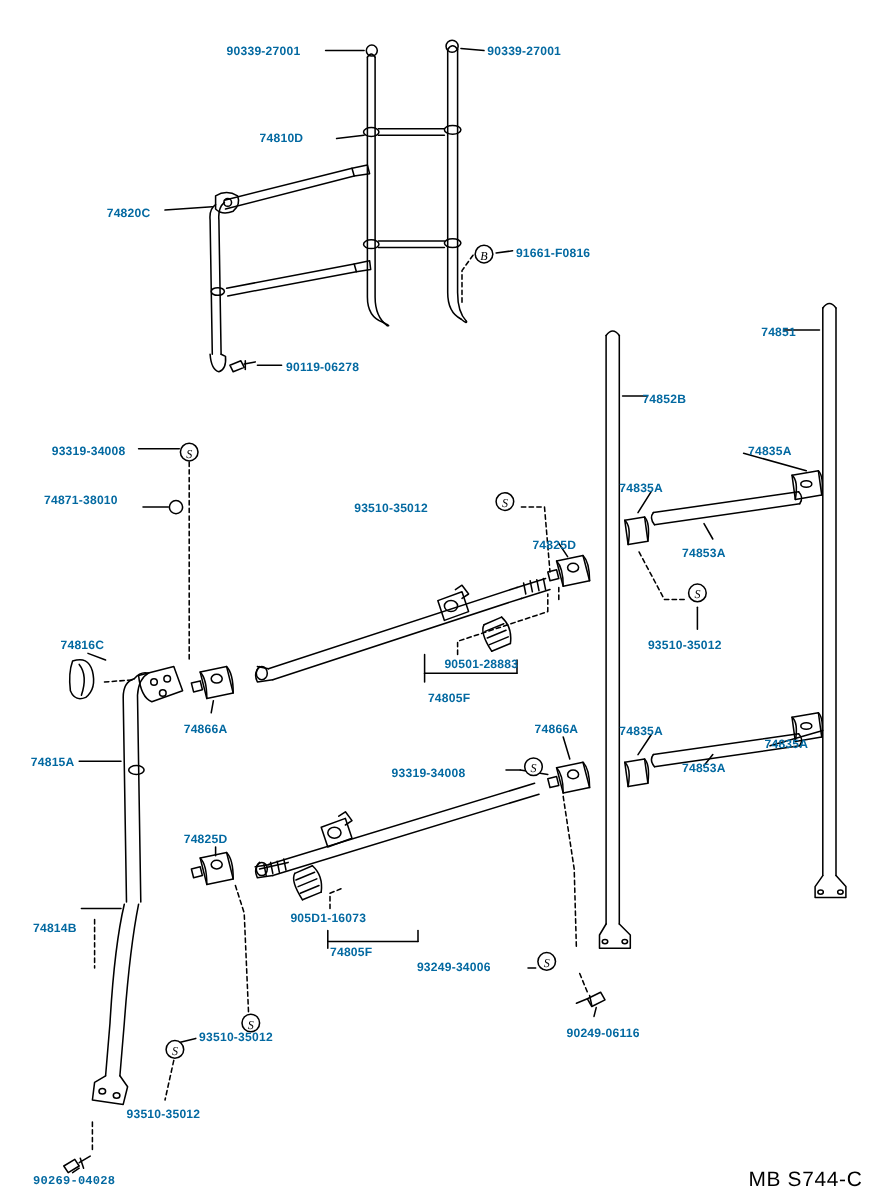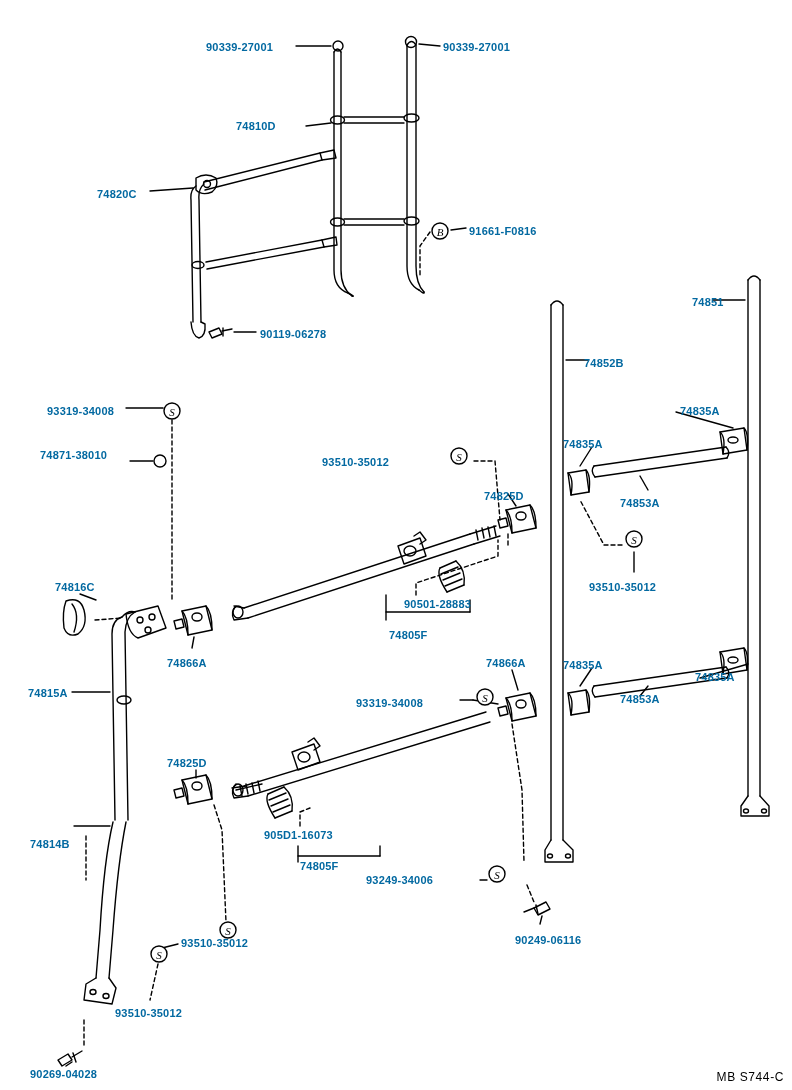--- a/index.html
+++ b/index.html
@@ -1,20 +1,20 @@
 <!DOCTYPE html>
 <html><head>
 <meta charset="utf-8">
 <style>
   html,body{margin:0;padding:0;background:#ffffff;}
   body{width:792px;height:1090px;position:relative;font-family:"Liberation Sans",sans-serif;overflow:hidden;}
   #diagram{position:absolute;left:0;top:0;width:792px;height:1090px;}
   .lbl{position:absolute;font-family:"Liberation Sans",sans-serif;font-size:11px;color:#0369a1;white-space:nowrap;letter-spacing:0.2px;}
   .lbl.bold{font-weight:bold;}
-  .corner{position:absolute;right:8px;bottom:6px;font-size:12px;letter-spacing:0.6px;}
+  .corner{position:absolute;right:8px;bottom:6px;font-size:19px;letter-spacing:0.6px;}
 </style>
 </head>
 <body>
 
 <svg id="diagram" viewBox="0 0 792 1090" xmlns="http://www.w3.org/2000/svg">
   <g fill="none" stroke="#000" stroke-width="1.4" stroke-linecap="round" stroke-linejoin="round">
 
     <g>
       <path d="M334 52 L334 270 Q334 288 348 293"></path>
       <path d="M341 52 L341 270 Q341 288 352 296"></path>
@@ -355,20 +355,20 @@
     <div class="lbl bold" style="left: 167px; top: 657px;">74866A</div>
     <div class="lbl bold" style="left: 28px; top: 687px;">74815A</div>
     <div class="lbl bold" style="left: 563px; top: 659px;">74835A</div>
     <div class="lbl bold" style="left: 486px; top: 657px;">74866A</div>
     <div class="lbl bold" style="left: 695px; top: 671px;">74835A</div>
     <div class="lbl bold" style="left: 356px; top: 697px;">93319-34008</div>
     <div class="lbl bold" style="left: 620px; top: 693px;">74853A</div>
     <div class="lbl bold" style="left: 167px; top: 757px;">74825D</div>
     <div class="lbl bold" style="left: 240px; top: 829px; margin-left: 24px;">905D1-16073</div>
     <div class="lbl bold" style="left: 300px; top: 860px;">74805F</div>
-    <div class="lbl bold" style="left: 366px; top: 874px;">93249-34006</div>
+    <div class="lbl bold" style="left: 379px; top: 874px;">93249-34006</div>
     <div class="lbl bold" style="left: 30px; top: 822px; margin-top: 16px;">74814B</div>
     <div class="lbl bold" style="left: 495px; top: 934px; margin-left: 20px;">90249-06116</div>
     <div class="lbl bold" style="left: 181px; top: 937px;">93510-35012</div>
     <div class="lbl bold" style="left: 115px; top: 1007px;">93510-35012</div>
-    <div class="lbl bold" style="left: 30px; top: 1068px;">90269-04028</div>
+    <div class="lbl bold" style="left: 30px; top: 1068px; font-family: Liberation Mono, monospace;">90269-04028</div>
   </div>
 <div class="corner">MB S744-C</div>
 
 </body></html>

